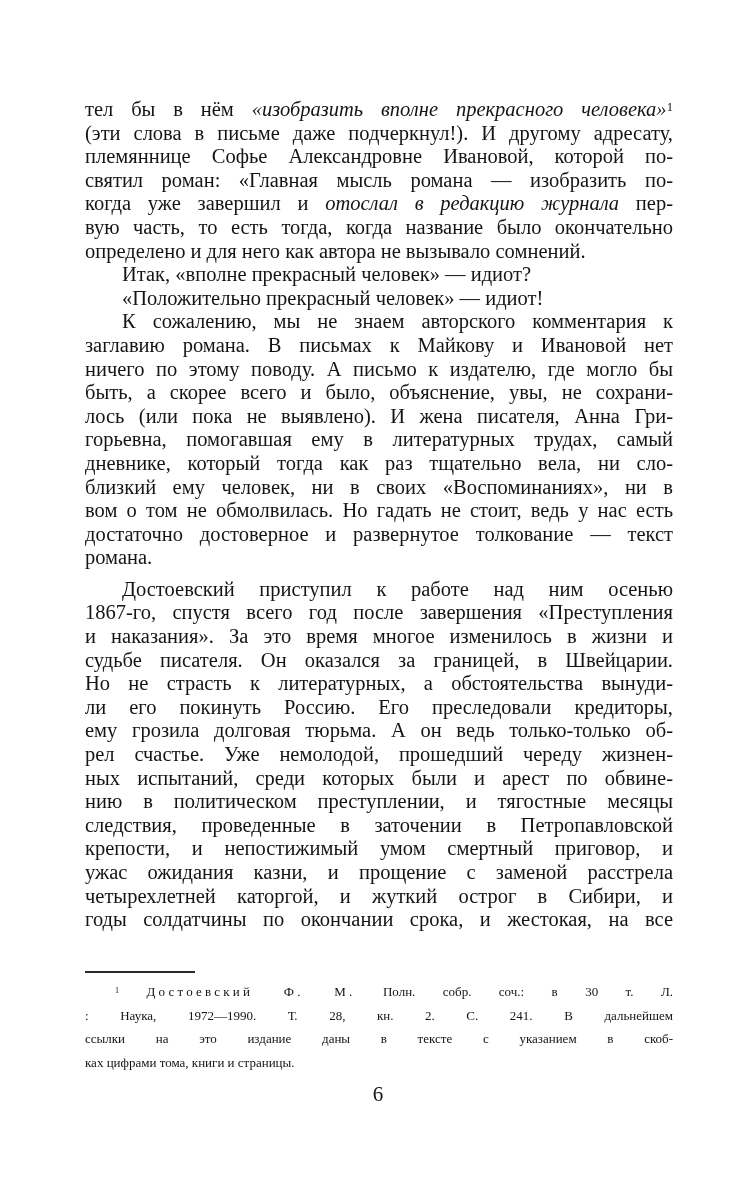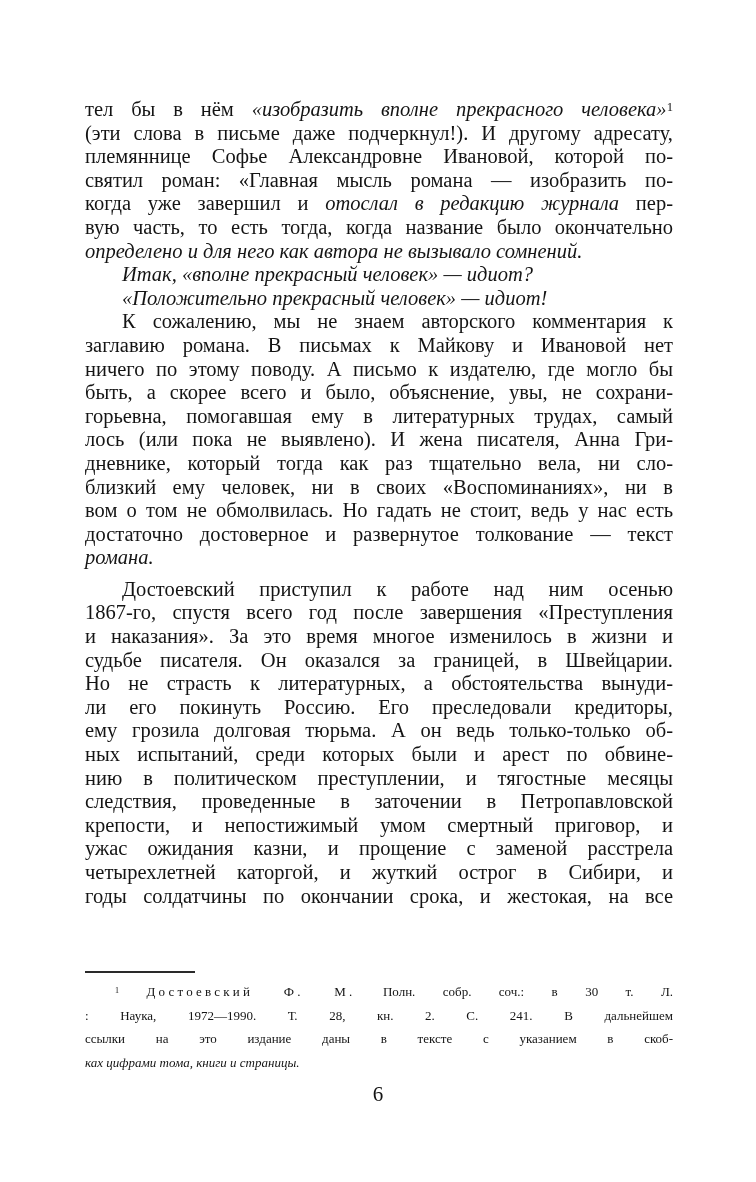--- a/index.html
+++ b/index.html
@@ -19,21 +19,21 @@
     width: 588px;
     font-size: 20.5px;
     line-height: 23.6px;
   }
   .para { margin: 0; }
   .para.psp { margin-top: 8px; }
   .line {
     text-align: justify;
     text-align-last: justify;
   }
-  .line.end { text-align-last: left; font-style: italic; }
+  .line.end { text-align-last: left; }
   .bodytext .line.indent { text-indent: 37px; }
   .it { font-style: italic; }
   .sp { letter-spacing: 3.2px; }
   sup.fnref {
     font-size: 0.62em;
     line-height: 0;
     position: relative;
     top: -0.42em;
     vertical-align: baseline;
   }
@@ -79,36 +79,37 @@
         <div class="line indent end"><span>Итак, «вполне прекрасный человек» — идиот?</span></div>
       </div>
       <div class="para">
         <div class="line indent end"><span>«Положительно прекрасный человек» — идиот!</span></div>
       </div>
       <div class="para">
         <div class="line indent"><span>К сожалению, мы не знаем авторского комментария к</span></div>
         <div class="line"><span>заглавию романа. В письмах к Майкову и Ивановой нет</span></div>
         <div class="line"><span>ничего по этому поводу. А письмо к издателю, где могло бы</span></div>
         <div class="line"><span>быть, а скорее всего и было, объяснение, увы, не сохрани-</span></div>
+        <div class="line"><span>лось (или пока не выявлено). И жена писателя, Анна Гри-</span></div>
         <div class="line"><span>горьевна, помогавшая ему в литературных трудах, самый</span></div>
-        <div class="line"><span>лось (или пока не выявлено). И жена писателя, Анна Гри-</span></div>
         <div class="line"><span>дневнике, который тогда как раз тщательно вела, ни сло-</span></div>
         <div class="line"><span>близкий ему человек, ни в своих «Воспоминаниях», ни в</span></div>
         <div class="line"><span>вом о том не обмолвилась. Но гадать не стоит, ведь у нас есть</span></div>
         <div class="line"><span>достаточно достоверное и развернутое толкование — текст</span></div>
         <div class="line end"><span>романа.</span></div>
       </div>
       <div class="para psp">
         <div class="line indent"><span>Достоевский приступил к работе над ним осенью</span></div>
         <div class="line"><span>1867-го, спустя всего год после завершения «Преступления</span></div>
         <div class="line"><span>и наказания». За это время многое изменилось в жизни и</span></div>
         <div class="line"><span>судьбе писателя. Он оказался за границей, в Швейцарии.</span></div>
         <div class="line"><span>Но не страсть к литературных, а обстоятельства вынуди-</span></div>
         <div class="line"><span>ли его покинуть Россию. Его преследовали кредиторы,</span></div>
         <div class="line"><span>ему грозила долговая тюрьма. А он ведь только-только об-</span></div>
+        <div class="line"><span>рел счастье. Уже немолодой, прошедший череду жизнен-</span></div>
         <div class="line"><span>ных испытаний, среди которых были и арест по обвине-</span></div>
         <div class="line"><span>нию в политическом преступлении, и тягостные месяцы</span></div>
         <div class="line"><span>следствия, проведенные в заточении в Петропавловской</span></div>
         <div class="line"><span>крепости, и непостижимый умом смертный приговор, и</span></div>
         <div class="line"><span>ужас ожидания казни, и прощение с заменой расстрела</span></div>
         <div class="line"><span>четырехлетней каторгой, и жуткий острог в Сибири, и</span></div>
         <div class="line"><span>годы солдатчины по окончании срока, и жестокая, на все</span></div>
       </div>
     </div>
 

